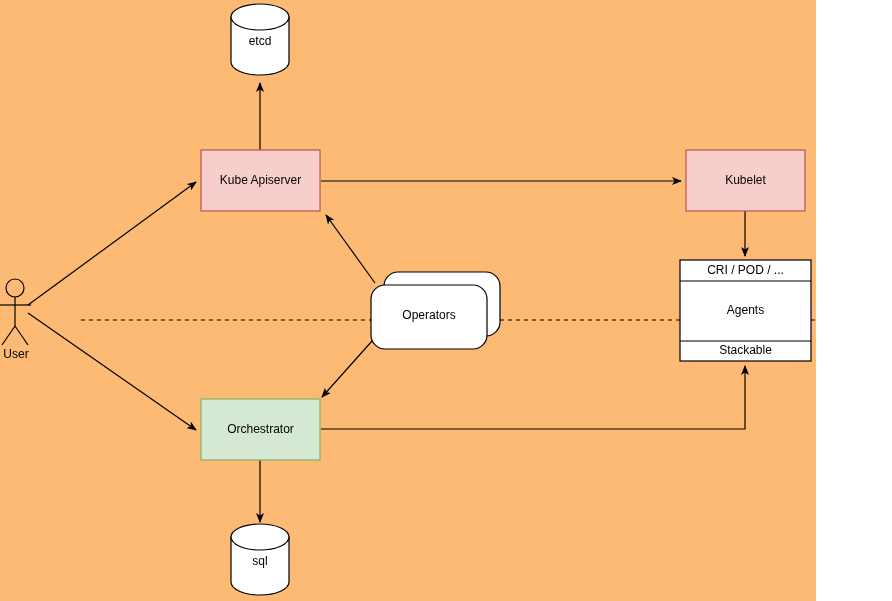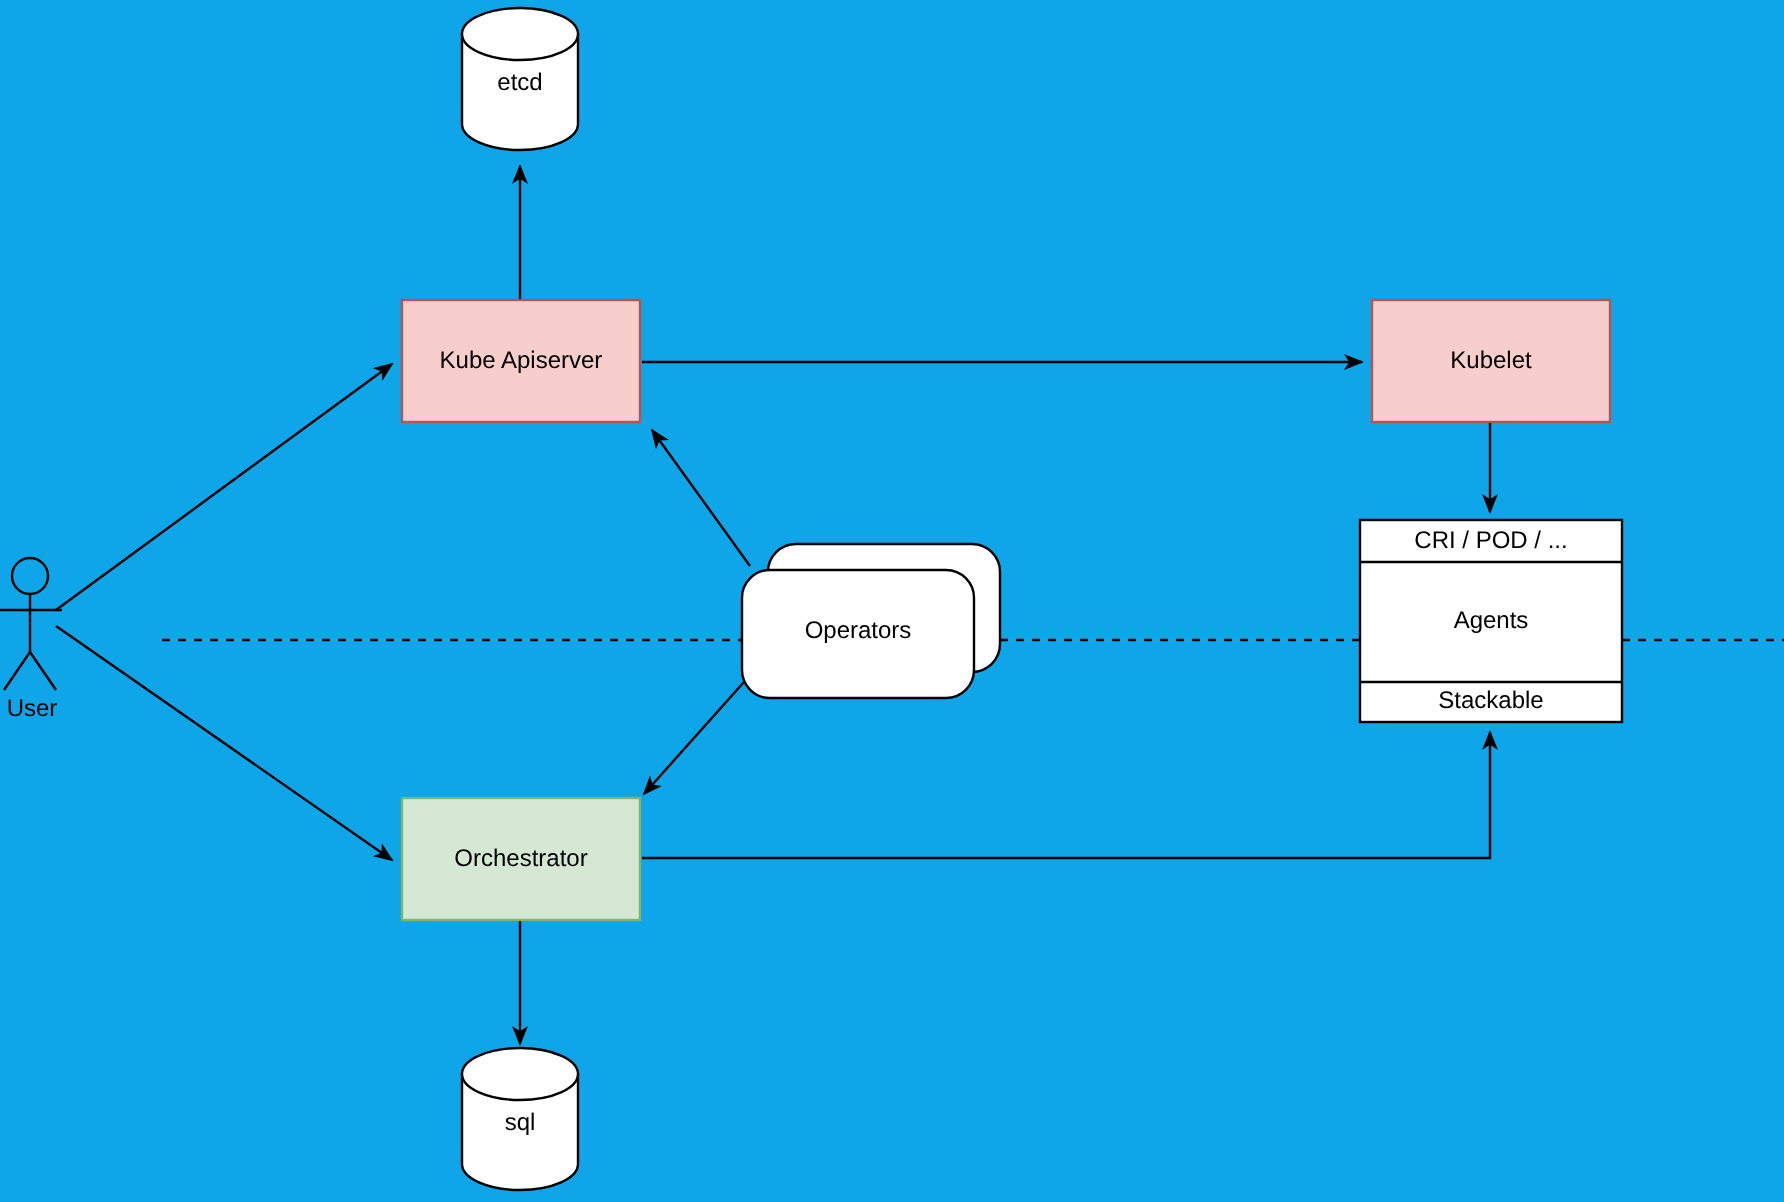--- a/index.html
+++ b/index.html
@@ -2,23 +2,23 @@
 <html><head>
 <meta charset="utf-8">
 <style>
   html, body {
     margin: 0;
     padding: 0;
     background: #ffffff;
   }
   #canvas-wrap {
     position: relative;
-    width: 892px;
+    width: 816px;
     height: 601px;
-    background: #0ea5e9;
+    background: #fdba74;
     overflow: hidden;
     font-family: "Liberation Sans", sans-serif;
   }
   svg#diagram {
     position: absolute;
     top: 0;
     left: 0;
     width: 892px;
     height: 601px;
     display: block;

